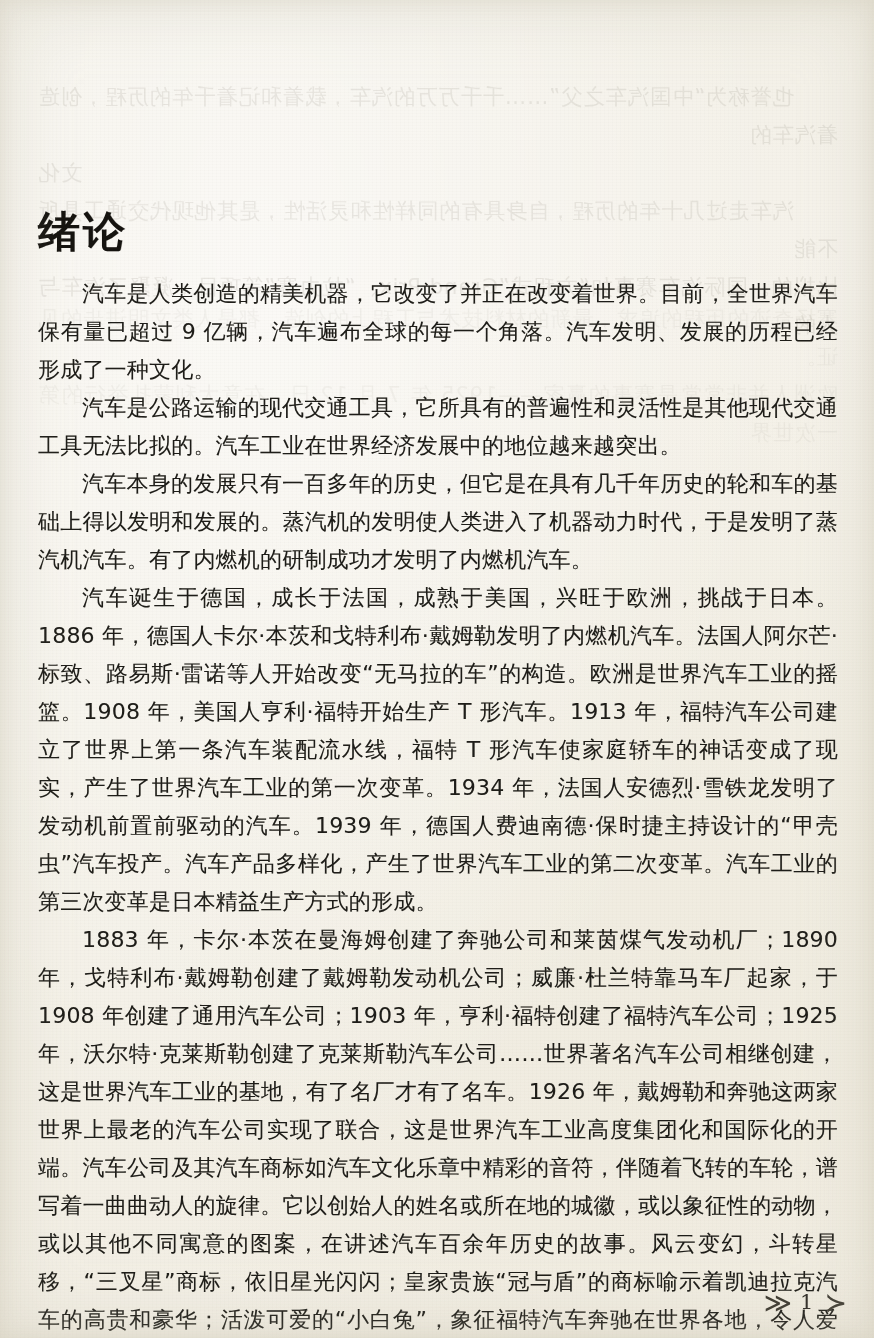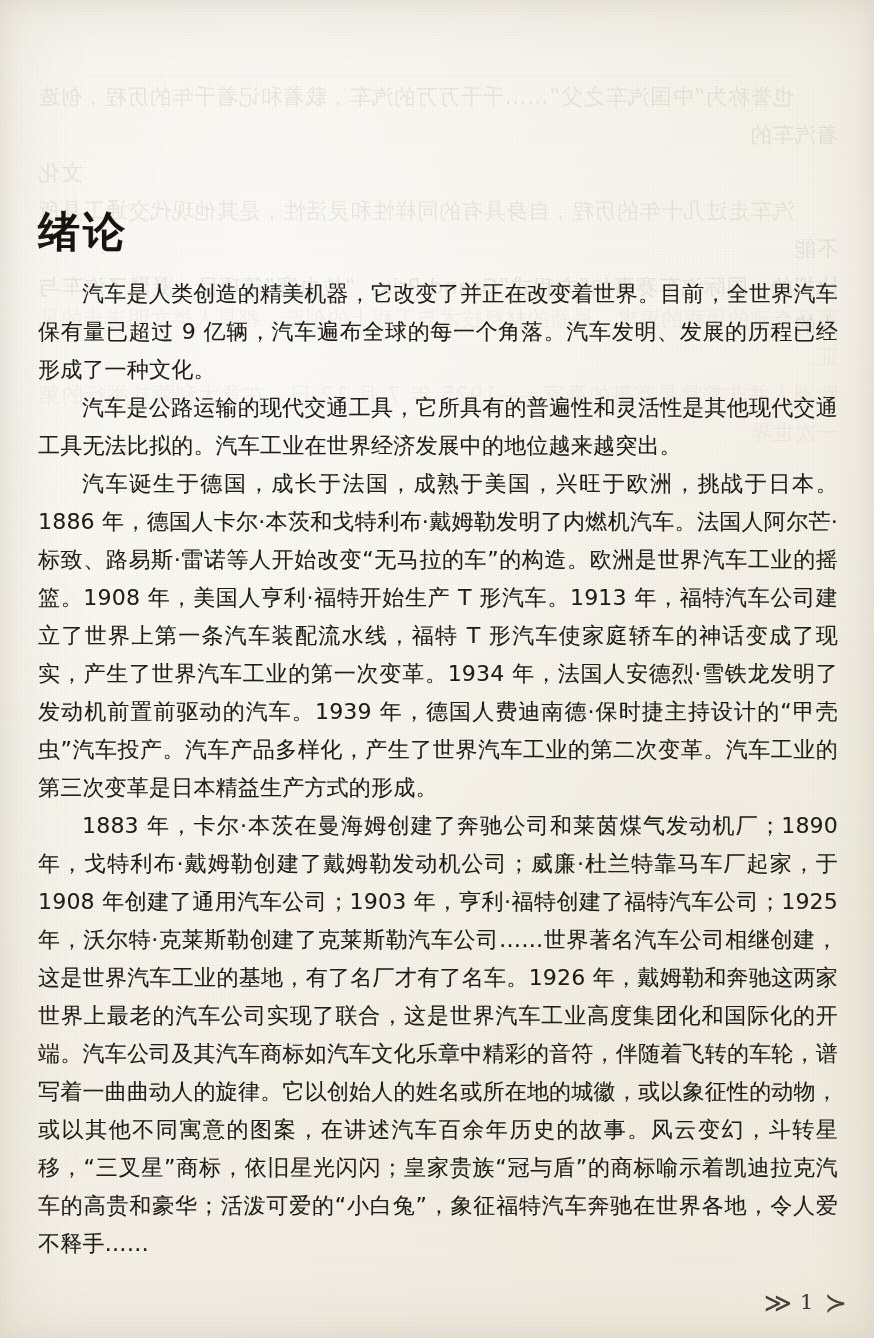--- a/index.html
+++ b/index.html
@@ -146,20 +146,21 @@
     <div>赛场奇迹的历程的追求，最新的材料技术与工程上的创造，都是人类文明进步的见证。</div>
     <div>欧洲人并非常常是赛事的赢家——1925 年 7 月 12 日，在意大利蒙扎举行的第一次世界</div>
   </div>
 
   <div id="content">
 
     <h1 id="page-title">绪论</h1>
 
     <p class="para">汽车是人类创造的精美机器，它改变了并正在改变着世界。目前，全世界汽车保有量已超过 9 亿辆，汽车遍布全球的每一个角落。汽车发明、发展的历程已经形成了一种文化。</p>
     <p class="para">汽车是公路运输的现代交通工具，它所具有的普遍性和灵活性是其他现代交通工具无法比拟的。汽车工业在世界经济发展中的地位越来越突出。</p>
+    <p class="para">汽车本身的发展只有一百多年的历史，但它是在具有几千年历史的轮和车的基础上得以发明和发展的。蒸汽机的发明使人类进入了机器动力时代，于是发明了蒸汽机汽车。有了内燃机的研制成功才发明了内燃机汽车。</p>
     <p class="para">汽车诞生于德国，成长于法国，成熟于美国，兴旺于欧洲，挑战于日本。1886 年，德国人卡尔·本茨和戈特利布·戴姆勒发明了内燃机汽车。法国人阿尔芒·标致、路易斯·雷诺等人开始改变“无马拉的车”的构造。欧洲是世界汽车工业的摇篮。1908 年，美国人亨利·福特开始生产 T 形汽车。1913 年，福特汽车公司建立了世界上第一条汽车装配流水线，福特 T 形汽车使家庭轿车的神话变成了现实，产生了世界汽车工业的第一次变革。1934 年，法国人安德烈·雪铁龙发明了发动机前置前驱动的汽车。1939 年，德国人费迪南德·保时捷主持设计的“甲壳虫”汽车投产。汽车产品多样化，产生了世界汽车工业的第二次变革。汽车工业的第三次变革是日本精益生产方式的形成。</p>
     <p class="para">1883 年，卡尔·本茨在曼海姆创建了奔驰公司和莱茵煤气发动机厂；1890 年，戈特利布·戴姆勒创建了戴姆勒发动机公司；威廉·杜兰特靠马车厂起家，于 1908 年创建了通用汽车公司；1903 年，亨利·福特创建了福特汽车公司；1925 年，沃尔特·克莱斯勒创建了克莱斯勒汽车公司……世界著名汽车公司相继创建，这是世界汽车工业的基地，有了名厂才有了名车。1926 年，戴姆勒和奔驰这两家世界上最老的汽车公司实现了联合，这是世界汽车工业高度集团化和国际化的开端。汽车公司及其汽车商标如汽车文化乐章中精彩的音符，伴随着飞转的车轮，谱写着一曲曲动人的旋律。它以创始人的姓名或所在地的城徽，或以象征性的动物，或以其他不同寓意的图案，在讲述汽车百余年历史的故事。风云变幻，斗转星移，“三叉星”商标，依旧星光闪闪；皇家贵族“冠与盾”的商标喻示着凯迪拉克汽车的高贵和豪华；活泼可爱的“小白兔”，象征福特汽车奔驰在世界各地，令人爱不释手……</p>
 
   </div>
 
   <div id="footer">
     <span class="chev">≫</span>
     <span class="pgnum">1</span>
     <span class="chev">≻</span>
   </div>

